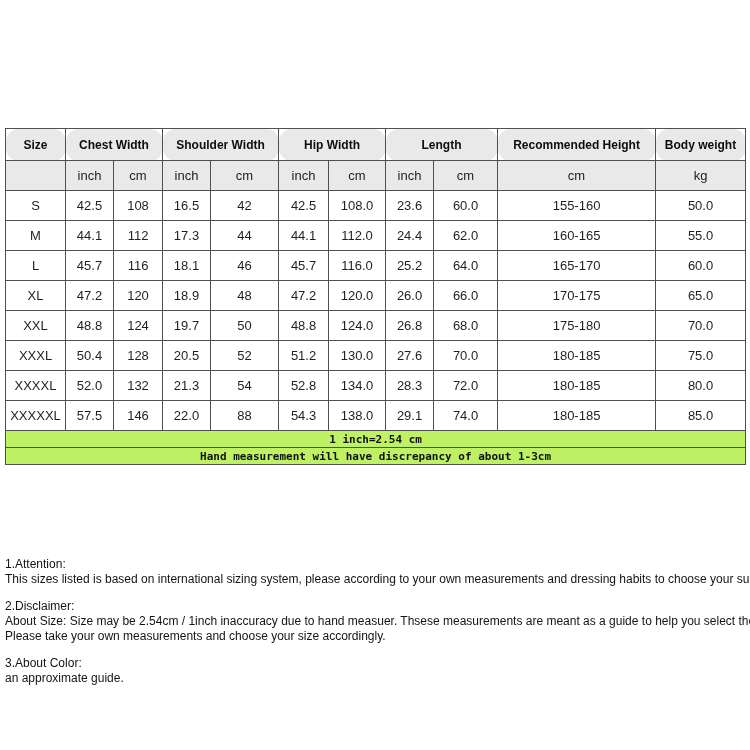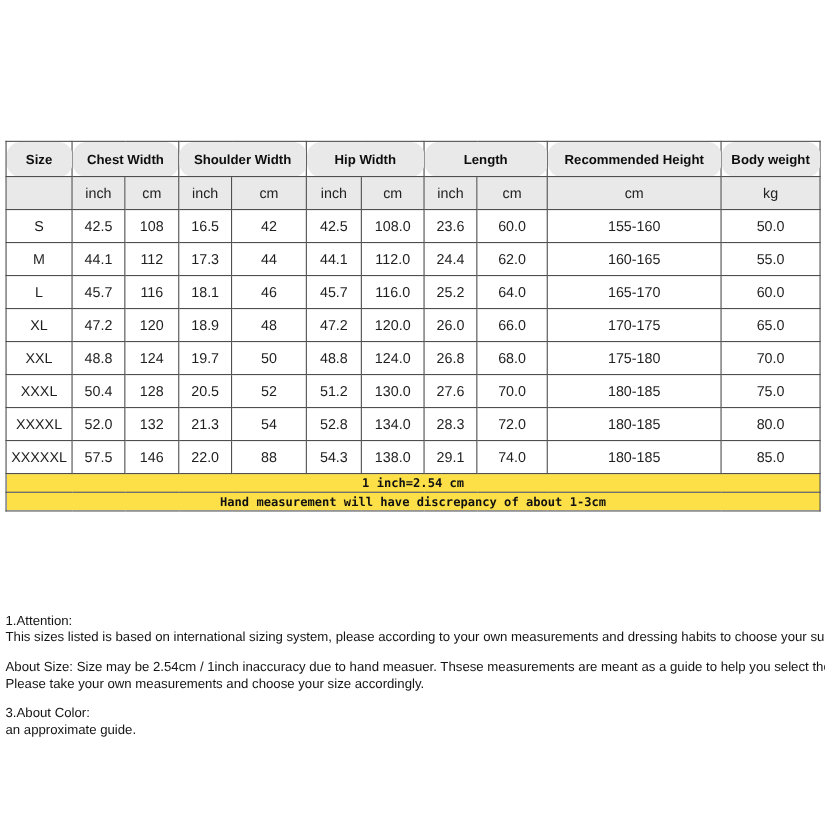--- a/index.html
+++ b/index.html
@@ -47,21 +47,21 @@
     color: #222222;
   }
   .size-table tbody tr { height: 30px; }
   .size-table tbody td {
     background: #ffffff;
     font-size: 13px;
     color: #1f1f1f;
   }
   .r-note { height: 17px; }
   .r-note td {
-    background: #fde047;
+    background: #bef264;
     font-family: "DejaVu Sans Mono", "Liberation Mono", monospace;
     font-size: 11px;
     font-weight: bold;
     color: #111111;
   }
   .corner-tick {
     position: absolute;
     left: 0;
     top: 0;
     width: 0;
@@ -241,20 +241,21 @@
       </tr>
     </tfoot>
   </table>
 
   <div class="info">
       <div class="sec">
         <div class="sec-title">1.Attention:</div>
         <div class="sec-line">This sizes listed is based on international sizing system, please according to your own measurements and dressing habits to choose your suitable size.</div>
       </div>
       <div class="sec">
+        <div class="sec-title">2.Disclaimer:</div>
         <div class="sec-line">About Size: Size may be 2.54cm / 1inch inaccuracy due to hand measuer. Thsese measurements are meant as a guide to help you select the correct size.</div>
         <div class="sec-line">Please take your own measurements and choose your size accordingly.</div>
       </div>
       <div class="sec">
         <div class="sec-title">3.About Color:</div>
         <div class="sec-line">an approximate guide.</div>
       </div>
     </div>
 
 </div>

